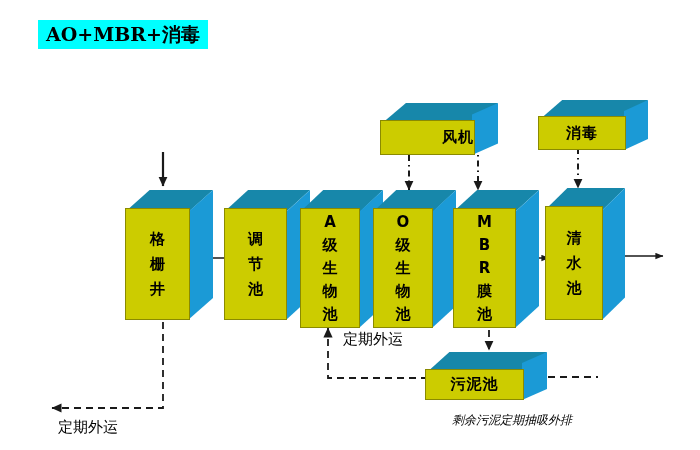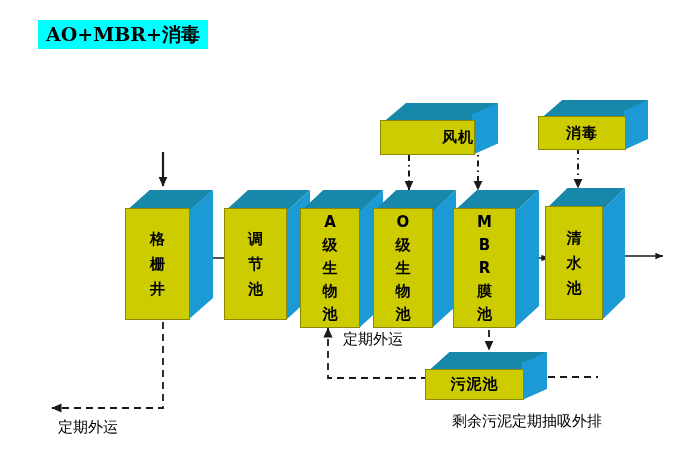--- a/index.html
+++ b/index.html
@@ -197,15 +197,15 @@
                 clip-path:polygon(0% 23%, 100% 0%, 100% 77%, 0% 100%);"></div>
     <div class="face-front lbl-h" style="left:0;top:17px;width:99px;height:31px;">
       <span>污泥池</span>
     </div>
   </div>
 
   <div style="position:absolute;left:343px;top:330px;font-size:15px;color:#000;white-space:nowrap;">定期外运</div>
 
   <div style="position:absolute;left:58px;top:418px;font-size:15px;color:#000;white-space:nowrap;">定期外运</div>
 
-  <div style="position:absolute;left:452px;top:412px;font-size:15px;color:#000;white-space:nowrap;">剩余污泥定期抽吸外排</div>
+  <div style="position:absolute;left:452px;top:412px;font-size:12px;color:#000;white-space:nowrap;font-style:italic;">剩余污泥定期抽吸外排</div>
 
 </div>
 
 </body></html>

